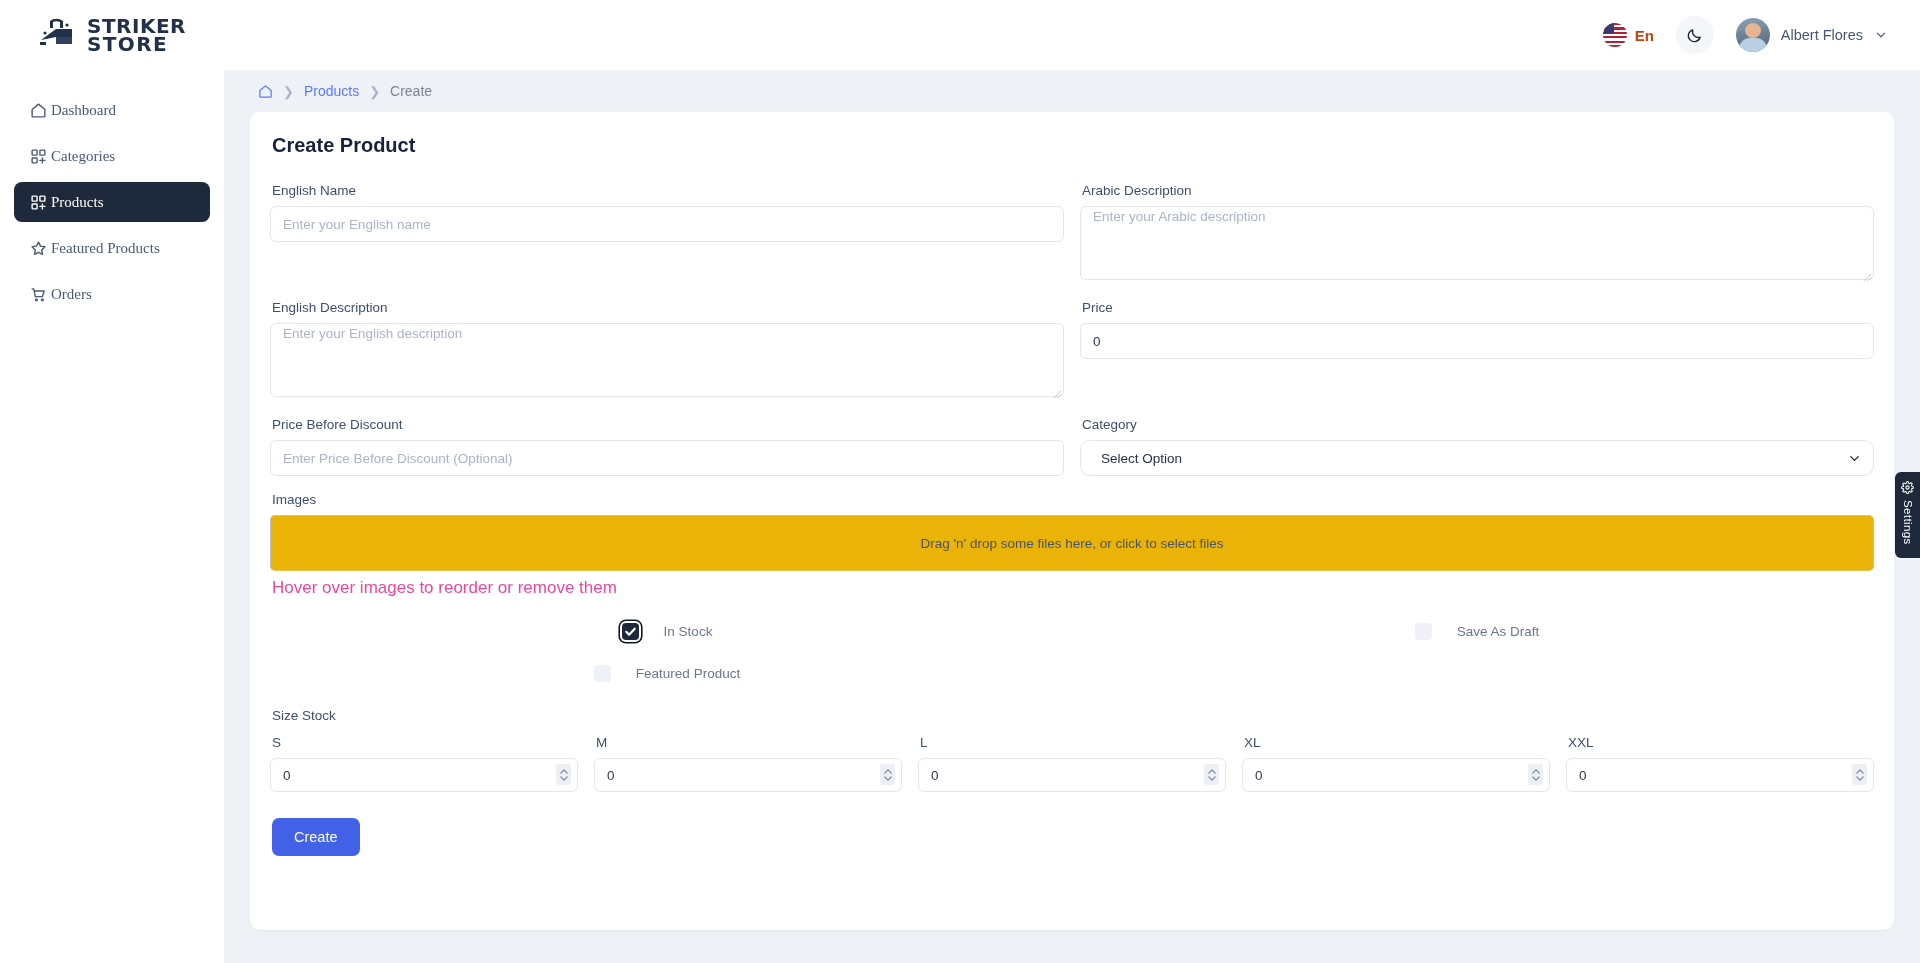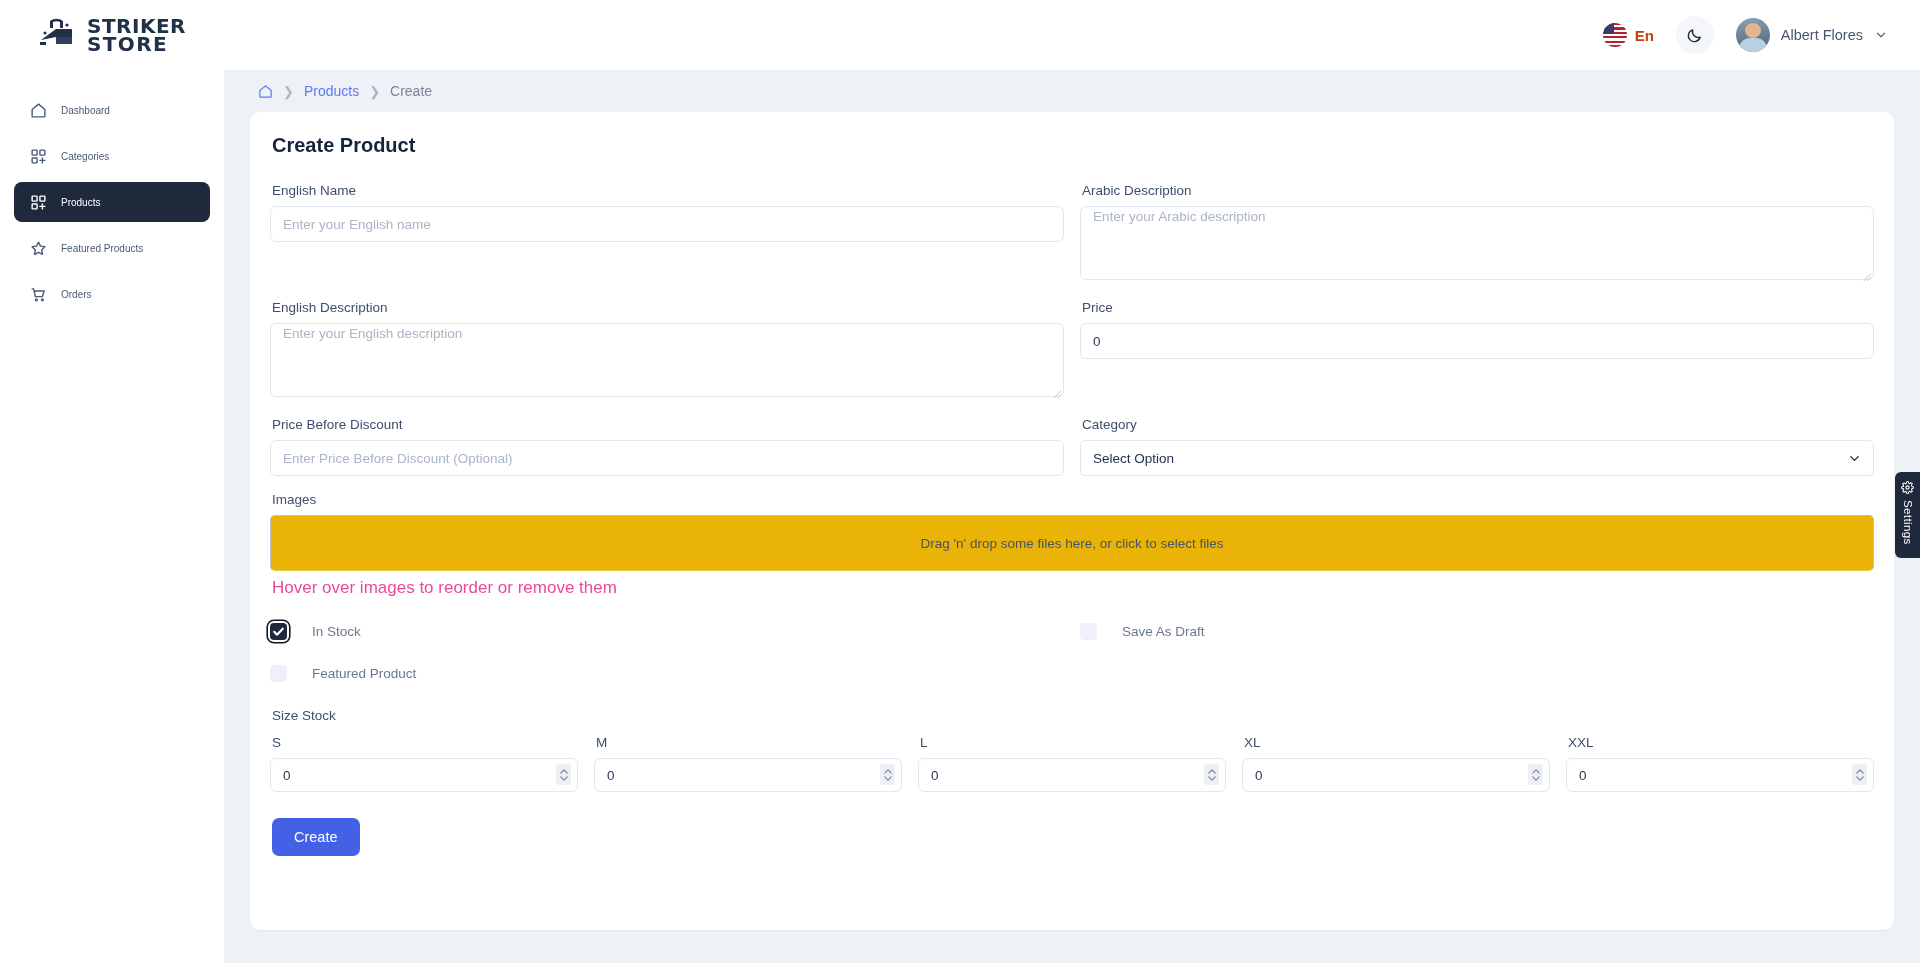--- a/index.html
+++ b/index.html
@@ -26,24 +26,25 @@
   .logo-text {
     display: flex; flex-direction: column;
     font-family: "DejaVu Sans", sans-serif;
     font-weight: 700; color: #22314a;
     font-size: 20px; line-height: 18px; letter-spacing: 0.5px;
   }
   .logo-text span:last-child { letter-spacing: 1.4px; }
 
   .nav { margin-top: 20px; display: flex; flex-direction: column; gap: 6px; }
   .nav-item {
-    display: flex; align-items: center; gap: 14px;
+    display: flex; align-items: center; gap: 4px;
     height: 40px; padding: 0 16px; border-radius: 8px;
-    color: #4a5a75; font-size: 10px; cursor: pointer;
+    color: #4a5a75; font-size: 15px; cursor: pointer;
     user-select: none;
+    font-family: Liberation Serif, serif;
   }
   .nav-item svg { flex: none; }
   .nav-item.active { background: #1e293b; color: #ffffff; }
   .nav-item.active svg { stroke: #ffffff; }
 
   
   .main { flex: 1; height: 963px; display: flex; flex-direction: column; background: #eef1f6; position: relative; }
 
   .topbar {
     height: 70px; background: #ffffff;
@@ -134,35 +135,35 @@
   .ta::placeholder { color: #aab4c6; }
   .ta-wrap { position: relative; }
   .grip {
     position: absolute; right: 2px; bottom: 2px;
     width: 11px; height: 11px; pointer-events: none;
   }
 
   .select-wrap { position: relative; width: 100%; }
   .select-box {
     width: 100%; height: 36px;
-    border: 1px solid #e1e6ef; border-radius: 5px;
-    display: flex; align-items: center; padding: 0 12px;
+    border: 1px solid #e1e6ef; border-radius: 10px;
+    display: flex; align-items: center; padding: 0 20px;
     font-size: 13.5px; color: #24334a; cursor: pointer; background: #fff;
   }
   .select-chev { position: absolute; right: 12px; top: 11px; pointer-events: none; }
 
   .dropzone {
     border: 1.6px dotted #c9d2e0; border-radius: 5px;
     height: 56px; display: flex; align-items: center; justify-content: center;
     font-size: 13.5px; color: #45546e; cursor: pointer; background: #eab308;
   }
   .hint { font-size: 17px; color: #ec4899; margin-top: 7px; padding-left: 2px; }
 
   .check-row { display: grid; grid-template-columns: 1fr 1fr; column-gap: 16px; margin-top: 22px; }
-  .chk { display: flex; align-items: center; gap: 25px; height: 22px; cursor: pointer; }
+  .chk { display: flex; align-items: center; gap: 25px; height: 22px; cursor: pointer; justify-content: center; }
   .box {
     width: 17px; height: 17px; border-radius: 4px; flex: none;
     background: #eef1f7; position: relative;
   }
   .box.checked { background: #1e293b; }
   .box.focused { box-shadow: 0 0 0 2px #fff, 0 0 0 3.6px #0e1726; }
   .chk-label { font-size: 13.5px; color: #6a788f; }
 
   .sizestock-title { font-size: 13.5px; color: #3d4f6b; margin: 24px 0 0 2px; }
   .sizes { display: grid; grid-template-columns: repeat(5, 1fr); column-gap: 16px; margin-top: 12px; }

